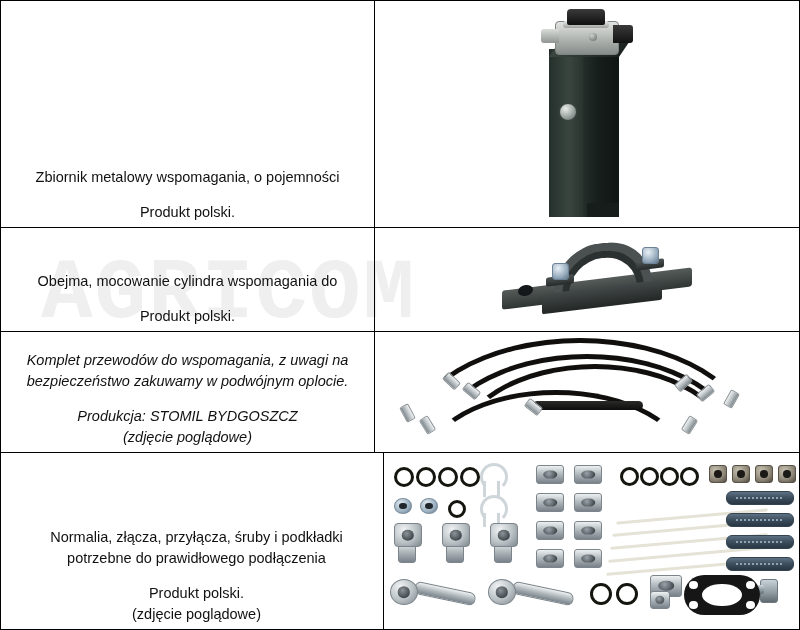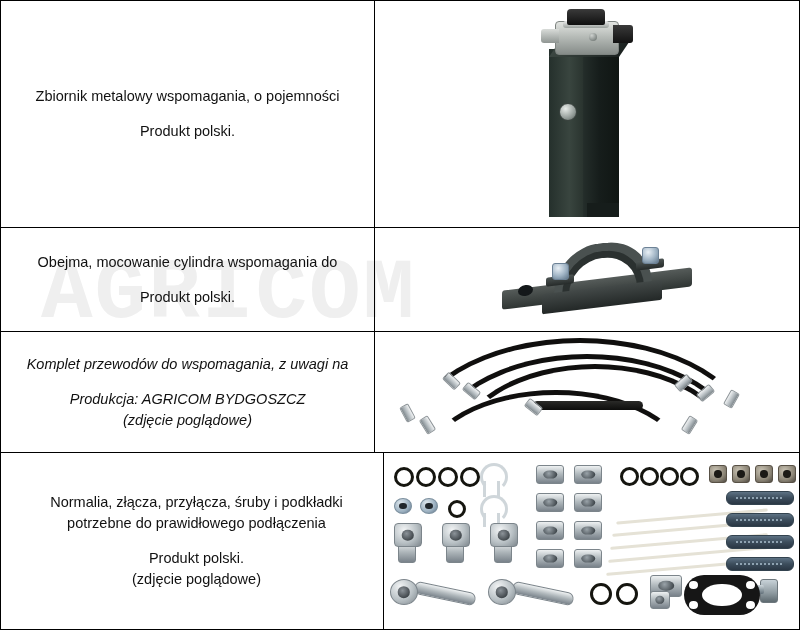--- a/index.html
+++ b/index.html
@@ -13,21 +13,21 @@
   #watermark{position:absolute;left:40px;top:243px;width:520px;height:100px;
              font-size:86px;font-weight:bold;letter-spacing:2px;
              color:#efefef;line-height:100px;white-space:nowrap;
              font-family:Liberation Mono, monospace;z-index:0;
              -webkit-user-select:none;user-select:none;}
 
   .row{position:absolute;left:0;right:0;display:flex;z-index:1;
        border-bottom:1px solid #000;box-sizing:border-box;}
   .row.last{border-bottom:none;}
   .cell-text{width:374px;box-sizing:border-box;border-right:1px solid #000;
-             display:flex;align-items:center;justify-content:center;
+             display:flex;align-items:flex-end;justify-content:center;
              padding:4px 12px;}
   .cell-img{flex:1;position:relative;overflow:hidden;}
   .desc{text-align:center;font-size:14.5px;line-height:21px;color:#111;}
   .desc .blank{display:block;height:14px;}
 
   
   .tank-wrap{position:absolute;left:50%;top:6px;transform:translateX(-50%);
              width:120px;height:212px;}
   .tank-body{position:absolute;left:22px;top:42px;width:70px;height:168px;
              background:linear-gradient(90deg,#1e2724 0%,#2b3531 18%,#323d39 34%,
@@ -188,22 +188,23 @@
         <div class="bolt b1"></div>
         <div class="bolt b2"></div>
       </div>
     </div>
   </div>
 
   <div class="row" style="top:331px;height:121px;font-style:italic;">
     <div class="cell-text">
       <div class="desc">
         <div>Komplet przewodów do wspomagania, z uwagi na</div>
+        <div>bezpieczeństwo zakuwamy w podwójnym oplocie.</div>
         <span class="blank"></span>
-        <div>Produkcja: AGRICOM BYDGOSZCZ</div>
+        <div>Produkcja: STOMIL BYDGOSZCZ</div>
         <div>(zdjęcie poglądowe)</div>
       </div>
     </div>
     <div class="cell-img">
       <div class="hose-wrap">
         <div class="hose" style="left:30px;top:6px;width:350px;height:210px;"></div>
         <div class="hose" style="left:56px;top:22px;width:312px;height:190px;"></div>
         <div class="hose" style="left:80px;top:32px;width:280px;height:172px;"></div>
         <div class="hose" style="left:48px;top:58px;width:266px;height:150px;"></div>
         <div class="shorthose" style="left:158px;top:69px;width:110px;"></div>

